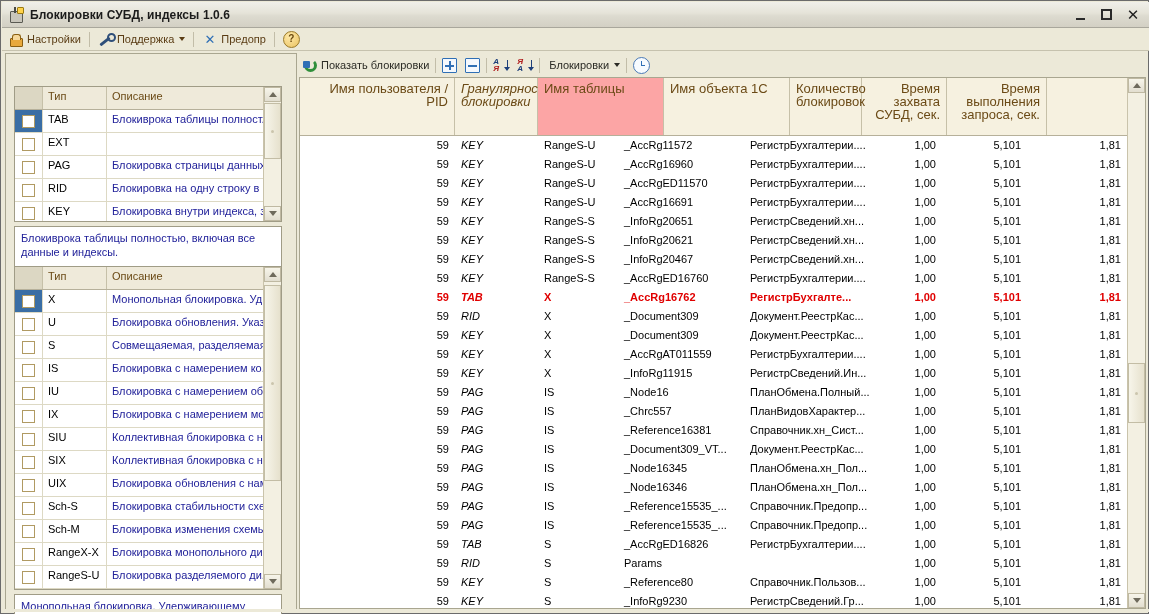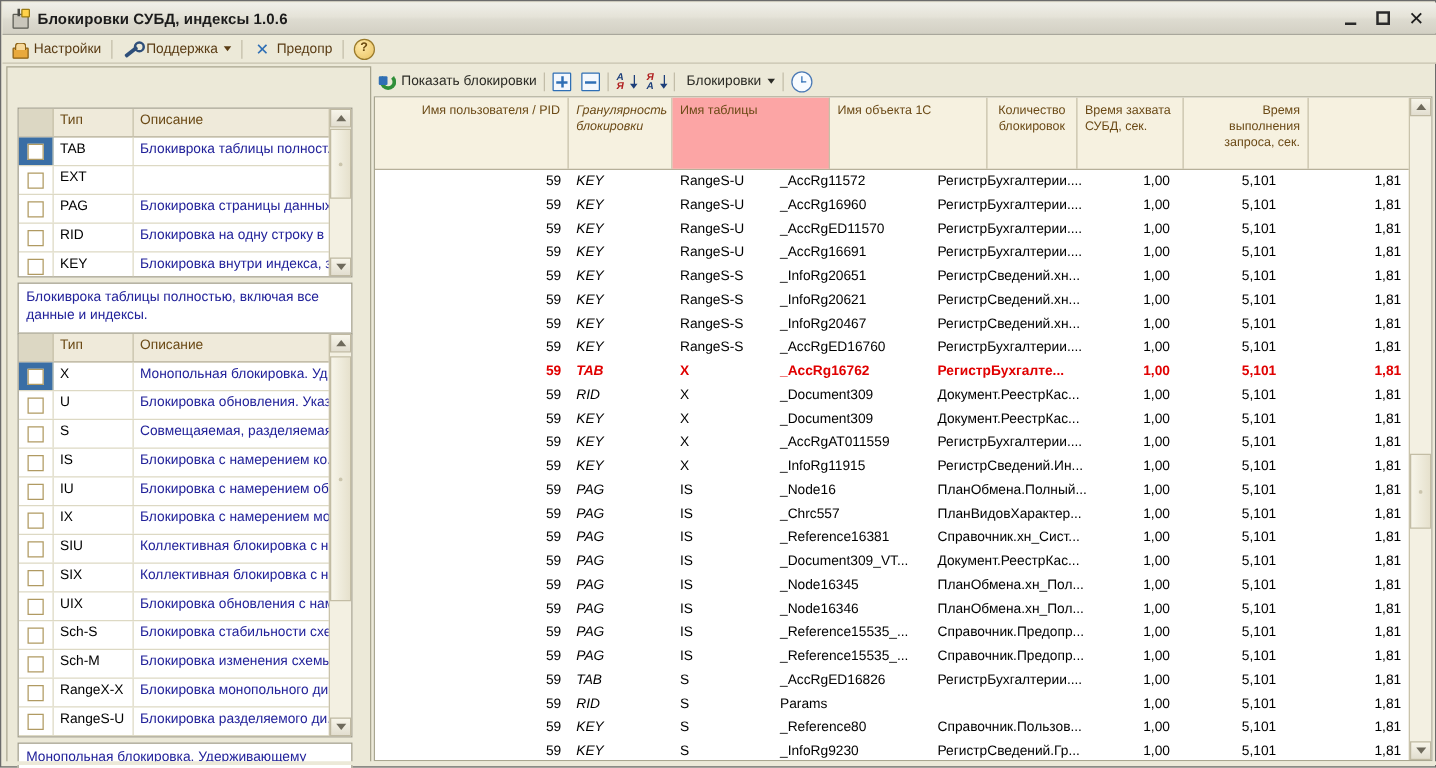--- a/index.html
+++ b/index.html
@@ -107,34 +107,34 @@
   .sortico .ah{position:absolute;right:-1px;top:9px;width:0;height:0;border-left:3px solid transparent;border-right:3px solid transparent;border-top:4px solid #1d3f7a;}
   .ico-clock{border:1px solid #4a79b5;border-radius:50%;background:#f7fbff;position:relative;}
   .ico-clock .hh{position:absolute;left:7px;top:3px;width:1px;height:5px;background:#2f6fb5;}
   .ico-clock .mm{position:absolute;left:7px;top:7px;width:4px;height:1px;background:#2f6fb5;}
 
   
   .tbl{position:absolute;left:0;top:24px;width:847px;height:532px;background:#fff;
     border:1px solid #a9a690;box-sizing:border-box;overflow:hidden;}
   .thdr{display:flex;height:57px;background:#f6f1e0;border-bottom:1px solid #b6b09a;}
   .th{box-sizing:border-box;border-right:1px solid #c6c0a8;padding:4px 6px 0 6px;color:#6b4a16;
-    font-size:10px;line-height:13px;}
+    font-size:13px;line-height:13px;}
   .th.shade{background:#fca5a5;}
   .trow{display:flex;height:19px;align-items:flex-end;}
   .td{box-sizing:border-box;padding:0 6px;font-size:11px;color:#000;white-space:nowrap;overflow:hidden;line-height:19px;}
   .td.r{text-align:right;}
   .trow.hl .td{color:#e00000;font-weight:bold;}
 
   .c0{width:155px;text-align:right;}
   .c1{width:83px;font-style:italic;}
   .c2{width:80px;}
   .c3{width:126px;}
   .c4{width:126px;}
   .c5{width:72px;text-align:center;}
-  .c6{width:85px;text-align:left;}
+  .c6{width:85px;text-align:right;}
   .c7{width:100px;text-align:right;}
 
   .statusbar{position:absolute;left:1px;bottom:1px;width:1147px;height:3px;background:#ece9d8;}
 </style>
 </head>
 <body>
 
 <div class="window">
 
   <div class="titlebar">

